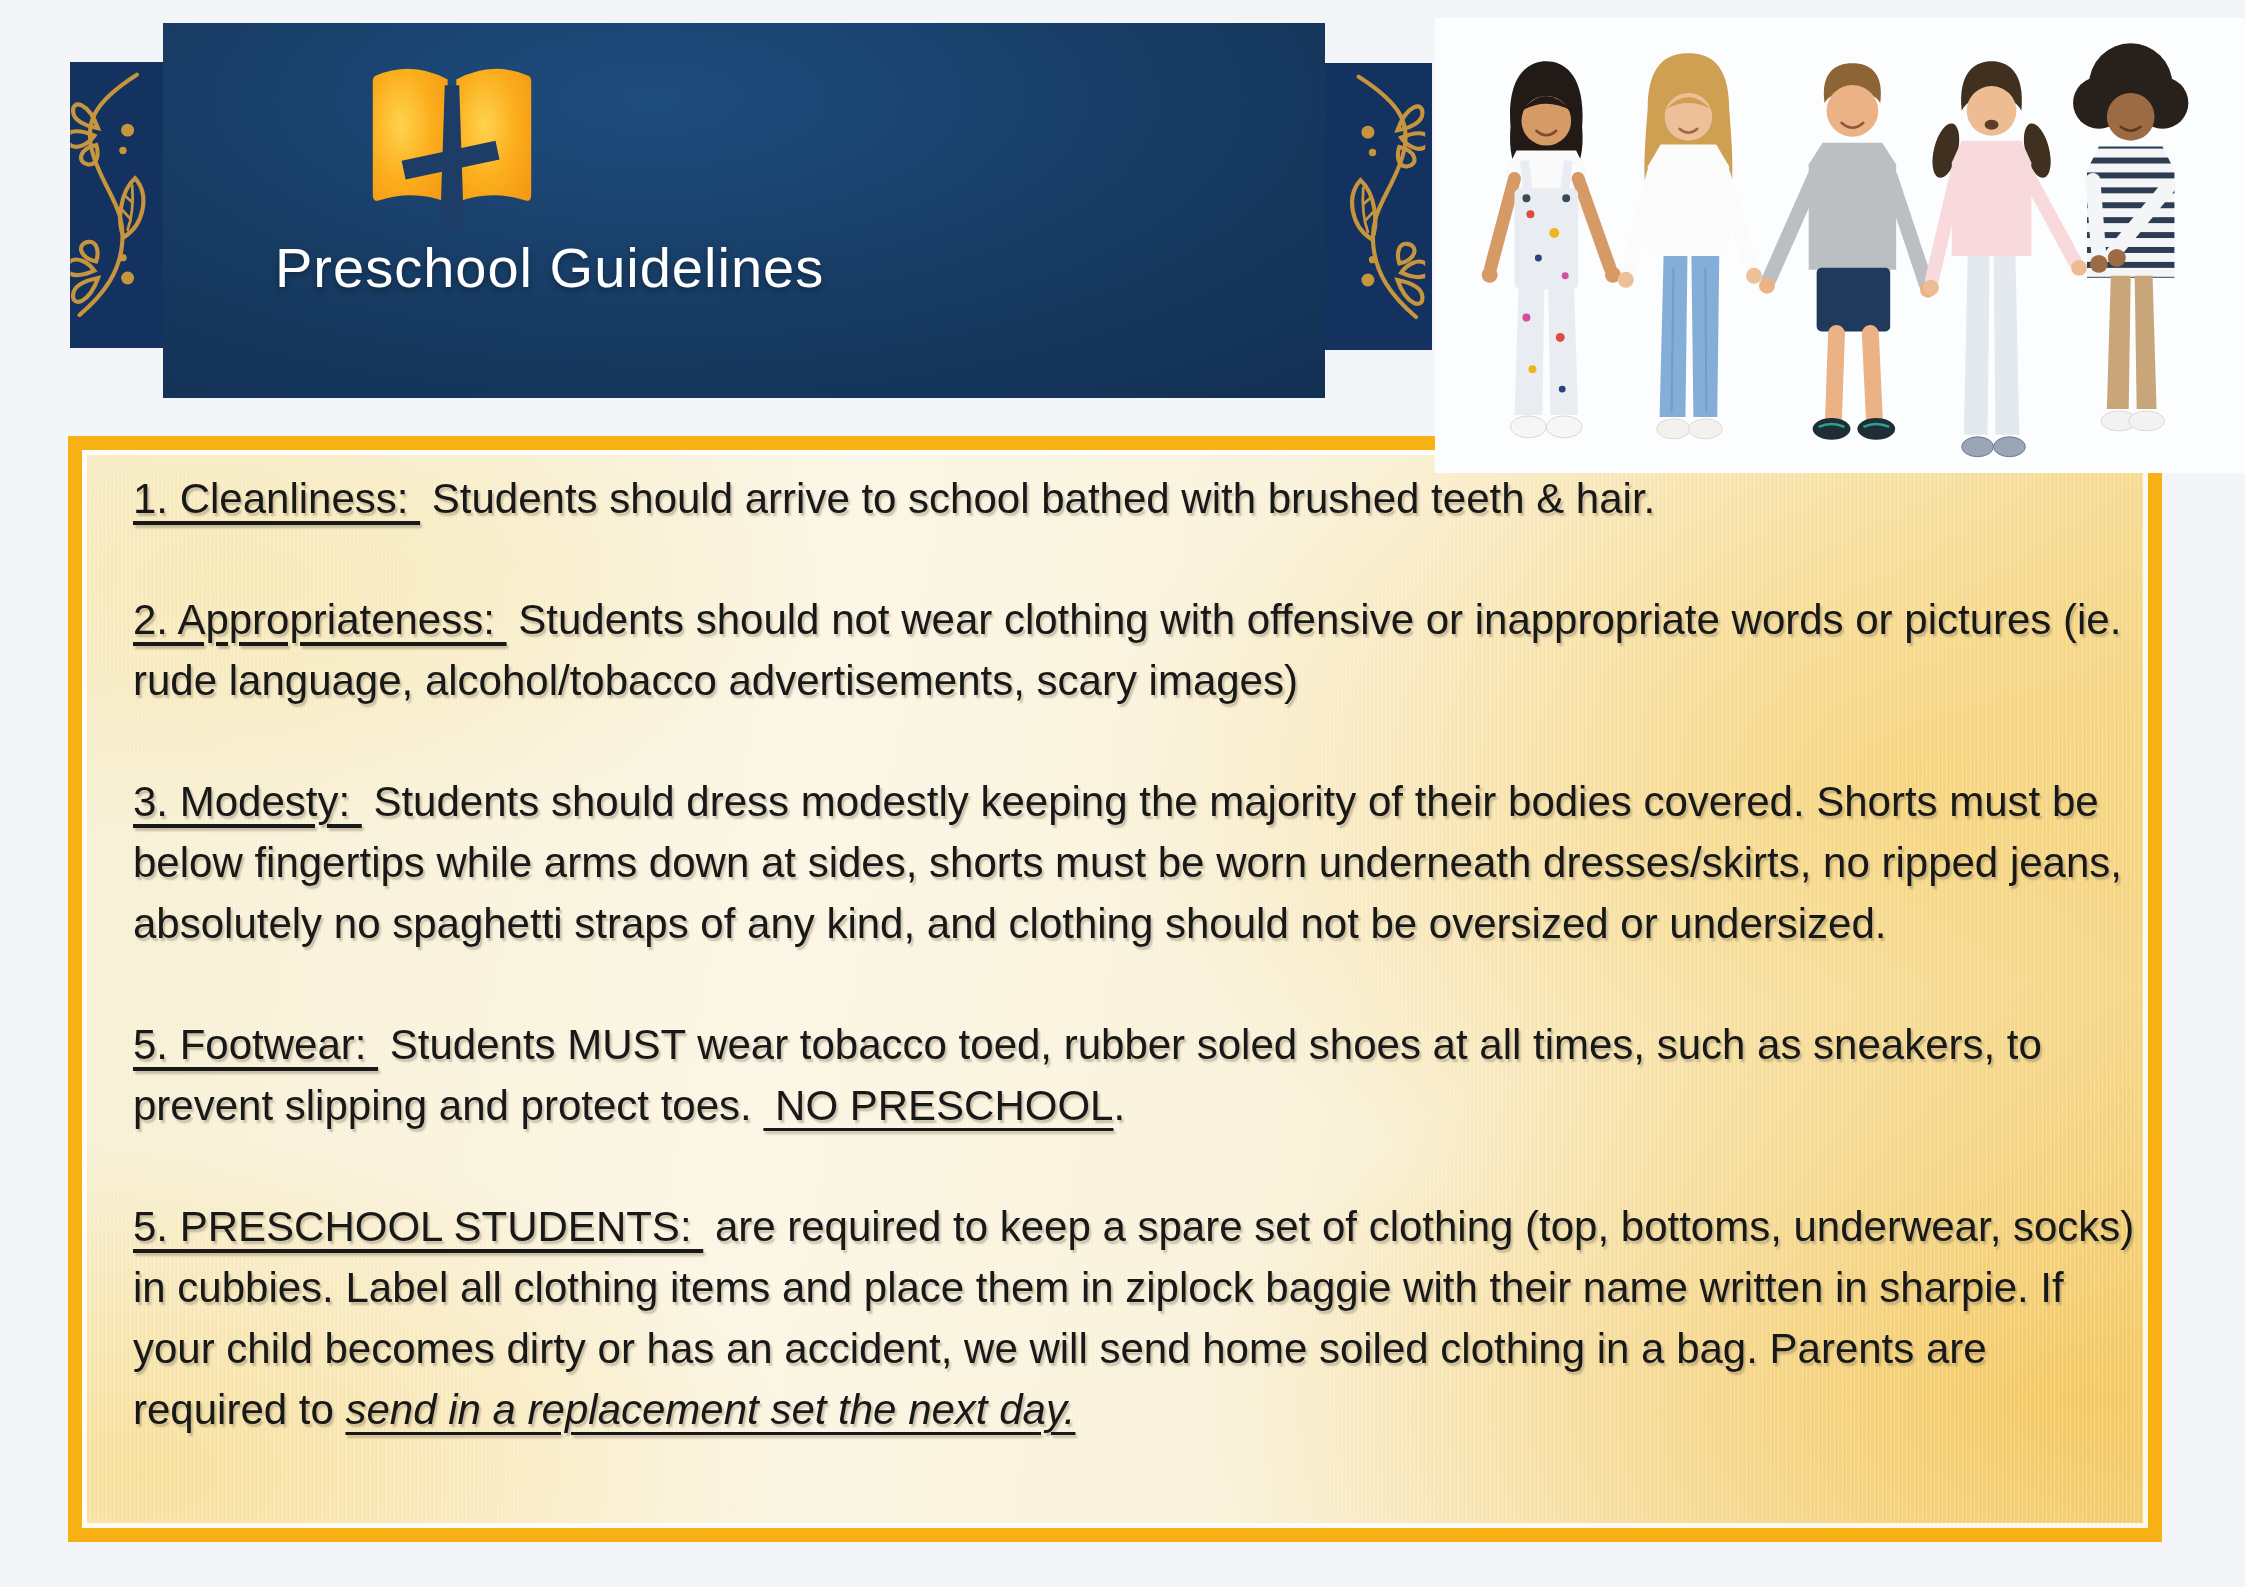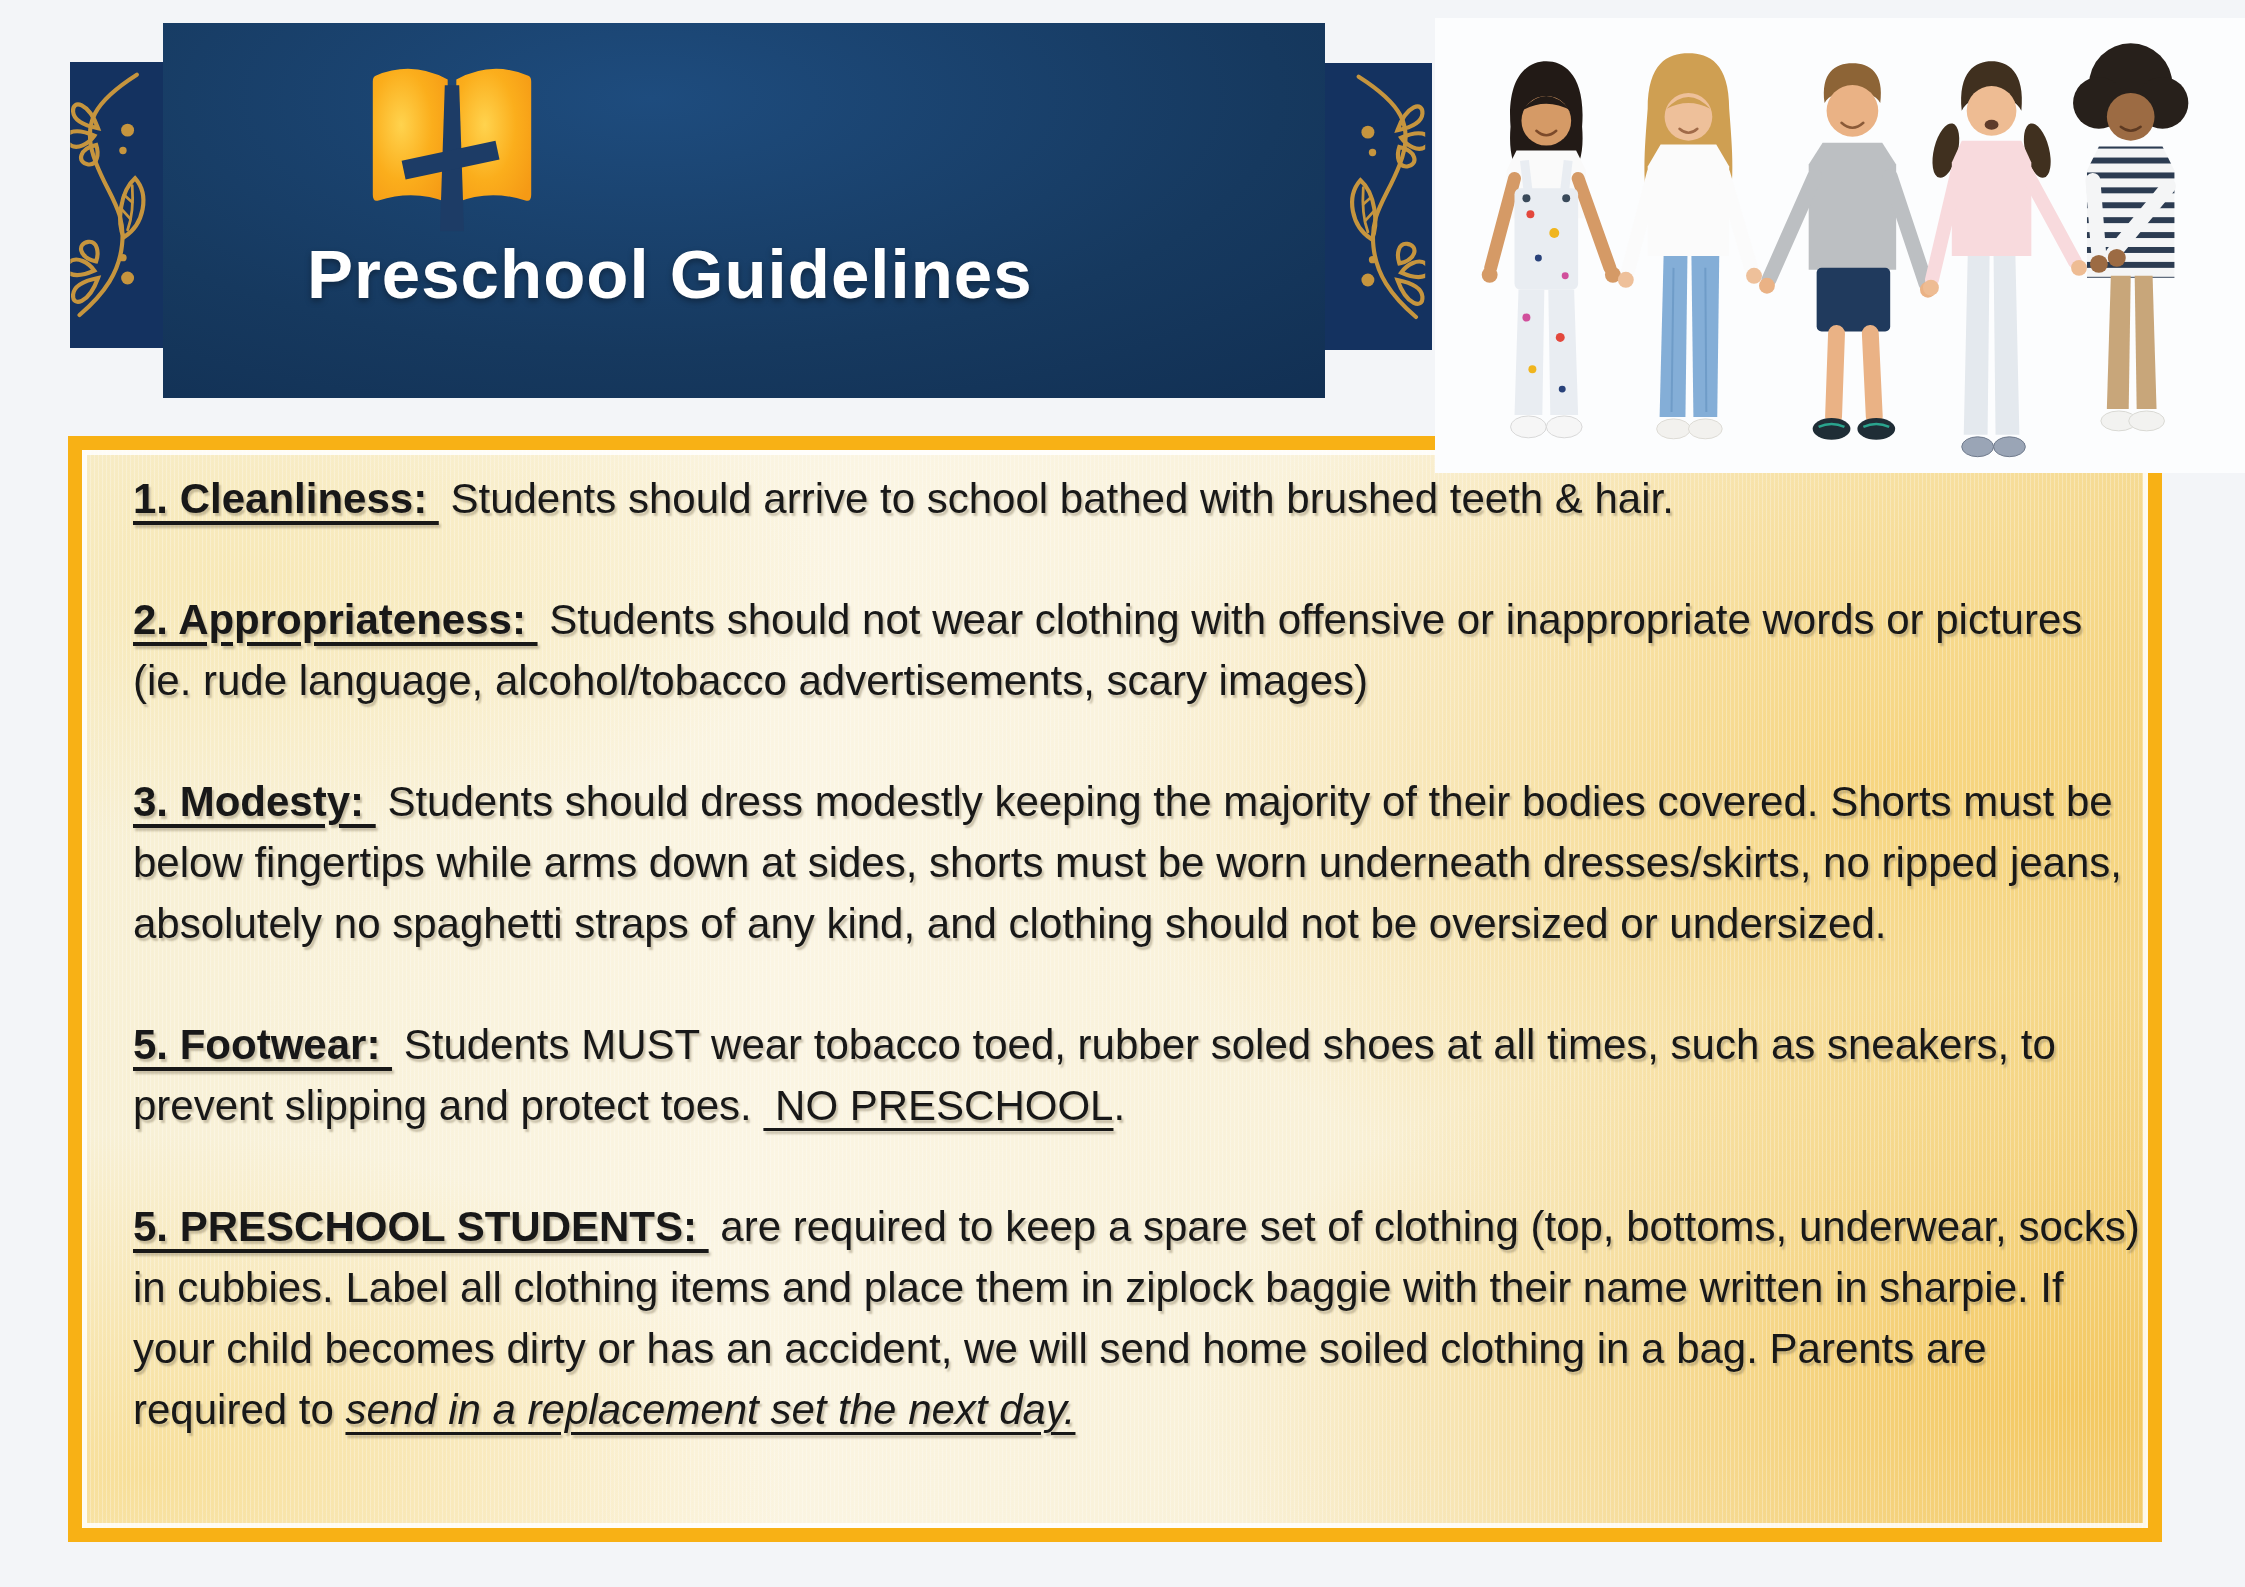--- a/index.html
+++ b/index.html
@@ -29,24 +29,23 @@
   .org-name{
     font-family:"Liberation Serif",serif;font-size:100px;line-height:1.04;
     letter-spacing:4px;margin-top:18px;white-space:nowrap;
   }
   .org-name::first-letter{font-size:114px;}
   .org-subtitle{
     font-family:"Liberation Serif",serif;font-size:44px;letter-spacing:5px;
     margin-top:8px;white-space:nowrap;
   }
   .banner-title{
-    position:absolute;left:112px;top:212px;color:#fff;font-weight:bold;
-    font-size:69px;letter-spacing:1px;white-space:nowrap;
+    position:absolute;left:112px;top:212px;color:#fff;font-weight:normal;
+    font-size:56px;letter-spacing:1px;white-space:nowrap;
     text-shadow:0 3px 6px rgba(0,0,0,0.35);
-    margin-left:32px;
   }
   
   .photo{
     position:absolute;left:1435px;top:18px;width:810px;height:455px;z-index:3;
     background:var(--photo-bg,#fcfdfe);
   }
   .photo svg{width:100%;height:100%;display:block;}
   
   .guide-box{
     position:absolute;left:68px;top:436px;width:2094px;height:1106px;z-index:2;
@@ -60,21 +59,21 @@
       radial-gradient(40% 35% at 8% 12%,  rgba(247,224,150,0.50), rgba(247,224,150,0) 70%),
       linear-gradient(100deg,#f7efd2 0%,#fbf5e3 35%,#f9f1d8 60%,#f7e6b4 82%,#f4d88e 100%);
     padding:18px 2px 0 51px;overflow:hidden;
   }
   .sec{
     margin:0 0 60px 0;font-size:42px;line-height:61px;
     color:var(--text-color,#181818);white-space:pre-wrap;
     text-shadow:2px 3px 2px rgba(125,112,85,0.40);
   }
   .sec-h{
-    font-weight:bold;text-decoration:underline;
+    font-weight:normal;text-decoration:underline;
     text-decoration-thickness:4px;text-underline-offset:8px;
   }
   .seg-underline{text-decoration:underline;text-decoration-thickness:3px;text-underline-offset:8px;}
   .seg-italic-underline{
     font-style:italic;text-decoration:underline;
     text-decoration-thickness:3px;text-underline-offset:8px;text-align:right;
   }
 </style>
 </head>
 <body style="--page-bg: #f3f5f8; --photo-bg: #fcfdfe; --banner-dark: #0d2647; --banner-mid: #16395f; --banner-light: #1e4c7e; --strip-navy: #143260; --gold: #c6953e; --border-gold: #f8b115; --text-color: #181818;">

